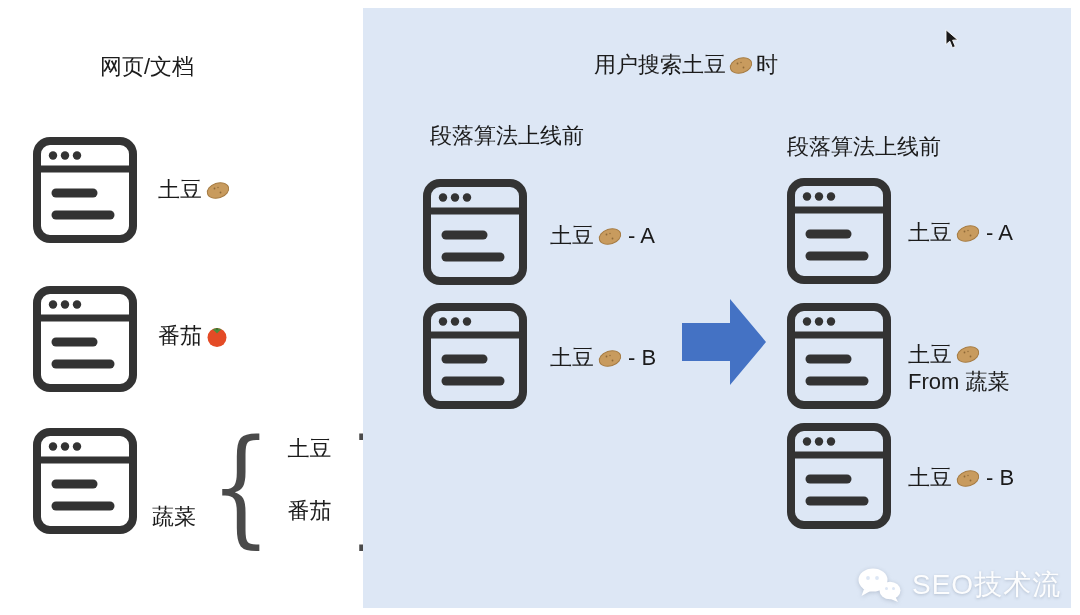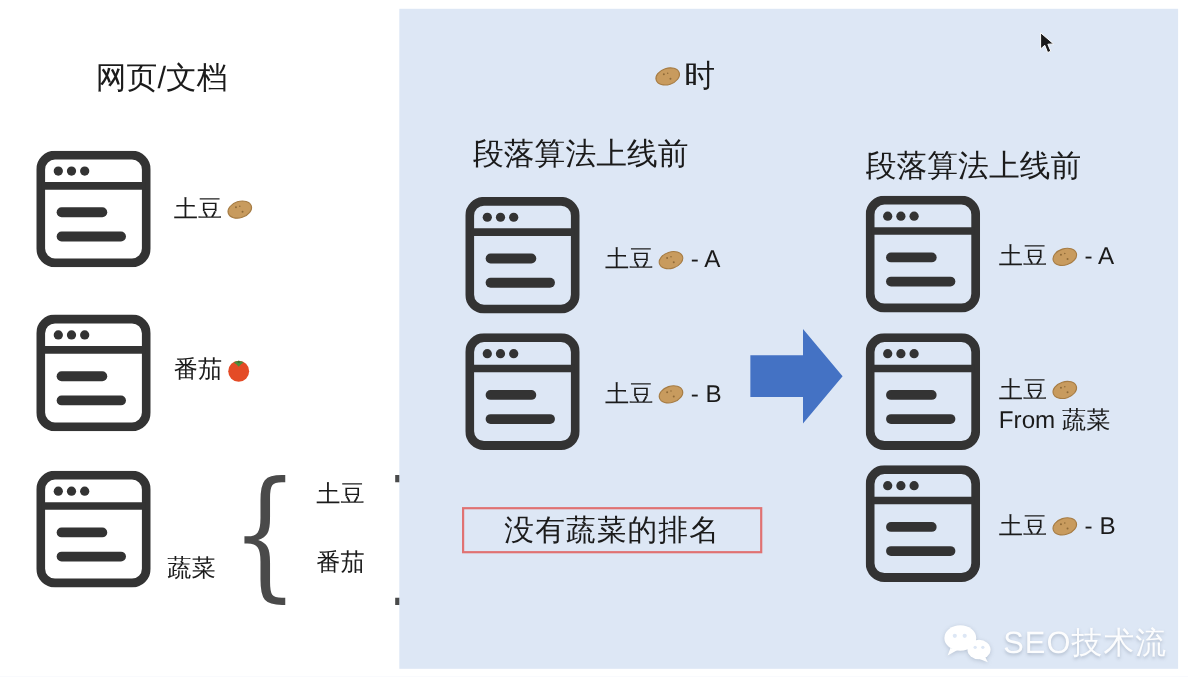--- a/index.html
+++ b/index.html
@@ -11,21 +11,21 @@
   .canvas {
     position:relative; width:1080px; height:615px;
     background:#ffffff; overflow:hidden;
   }
   .abs { position:absolute; }
   .panel {
     position:absolute; left:363px; top:8px; width:708px; height:600px;
     background: var(--panel-bg, #DDE7F5);
   }
   .heading {
-    position:absolute; font-size:28px; font-weight:500; color:#1b1b1b;
+    position:absolute; font-size:22px; font-weight:500; color:#1b1b1b;
     white-space:nowrap; display:flex; align-items:center; gap:2px;
   }
   .label {
     position:absolute; font-size:22px; color:#1b1b1b; white-space:nowrap;
     display:flex; align-items:center; gap:3px; height:28px;
   }
   .label .suffix { margin-left:2px; }
   .browser-icon { position:absolute; width:104px; height:106px; color: var(--icon-stroke,#333333); }
   .note {
     position:absolute; left:420px; top:461px; width:273px; height:42px;
@@ -126,20 +126,21 @@
     <div class="brace-items">
       <span>土豆</span>
       <span>番茄</span>
     </div>
     <span class="brace">}</span>
   </div>
 
   <div class="panel"></div>
 
   <div class="heading" style="left:594px; top:50px;">
+    <span>用户搜索土豆</span>
     <svg width="26" height="21" viewBox="0 0 26 21">
         <use href="#tpl-potato"></use>
       </svg>
     <span>时</span>
   </div>
 
   <div class="heading" style="left:430px; top:121px;">段落算法上线前</div>
 
   <div class="browser-icon" style="left:423px; top:179px;">
     <svg viewBox="0 0 104 106" width="104" height="106">
@@ -160,21 +161,20 @@
       </svg>
   </div>
   <div class="label" style="left:550px; top:344px;">
     <span>土豆</span>
     <svg width="26" height="21" viewBox="0 0 26 21">
         <use href="#tpl-potato"></use>
       </svg>
     <span class="suffix">- B</span>
   </div>
 
-  <div class="note">没有蔬菜的排名</div>
 
   <div class="abs" style="left:682px; top:297px;">
     <svg width="86" height="90" viewBox="0 0 86 90">
       <polygon points="0,26 48,26 48,2 84,45 48,88 48,64 0,64" fill="var(--arrow,#4472C4)"></polygon>
     </svg>
   </div>
 
   <div class="heading" style="left:787px; top:132px;">段落算法上线前</div>
 
   <div class="browser-icon" style="left:787px; top:178px;">

